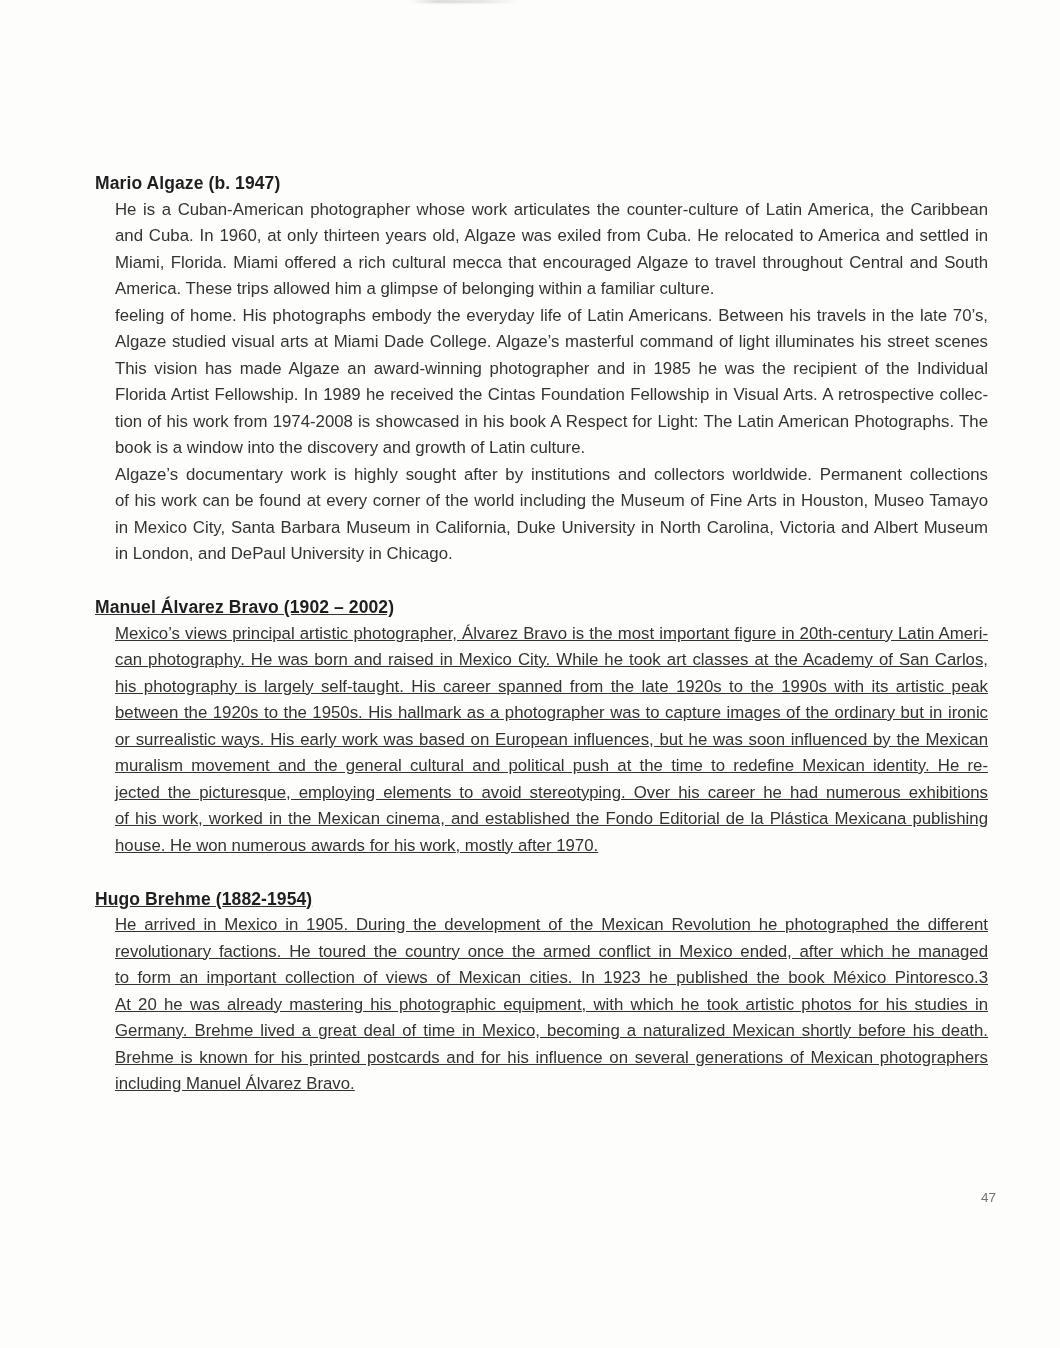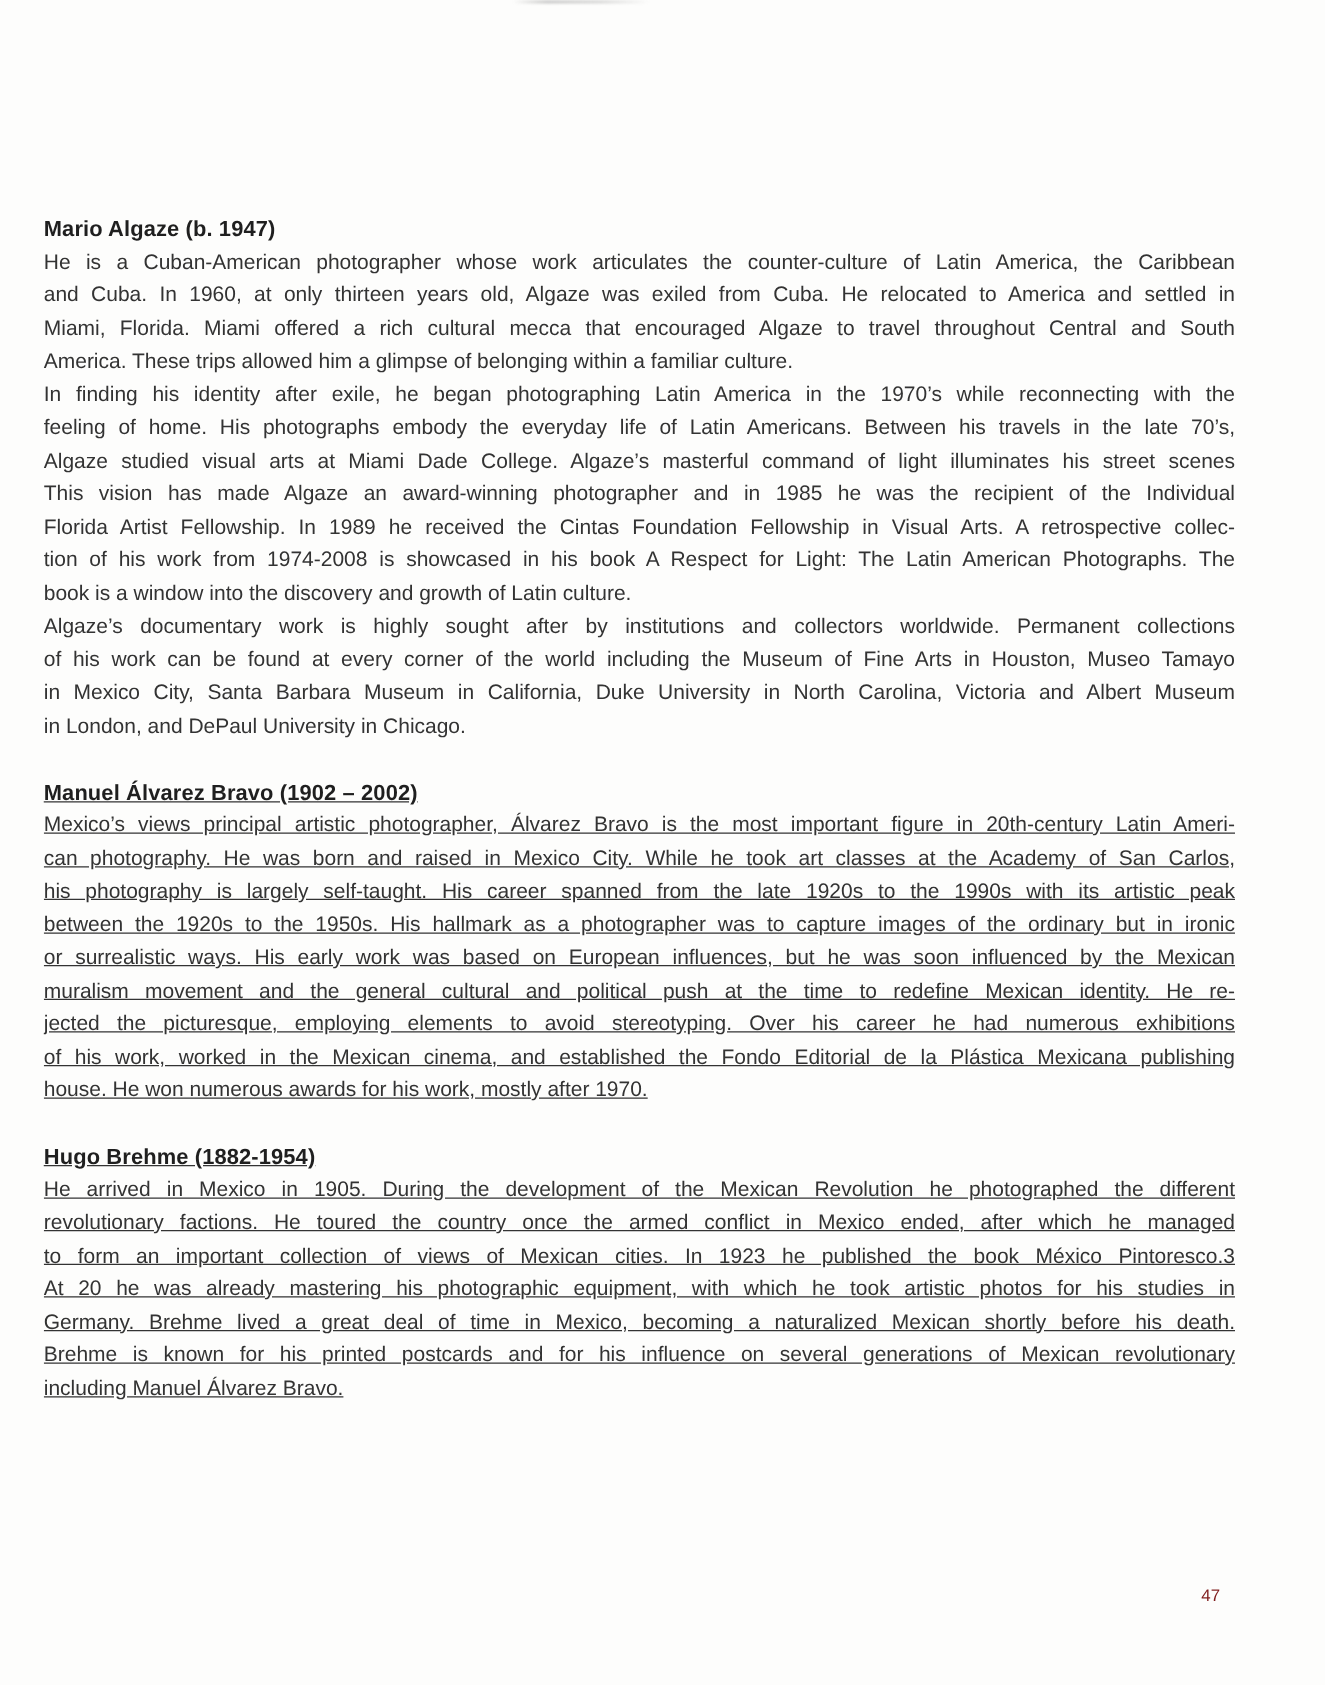--- a/index.html
+++ b/index.html
@@ -1,15 +1,15 @@
 <!DOCTYPE html>
 <html><head>
 <meta charset="utf-8">
 <style>
-  * { box-sizing: border-box; }
+  * { box-sizing: border-box; padding-left: 20px; }
   html, body { margin: 0; padding: 0; background: #ffffff; }
   .page {
     position: relative;
     width: 1060px;
     height: 1348px;
     background: #fdfdfc;
     font-family: "Liberation Sans", sans-serif;
     color: #333333;
     overflow: hidden;
   }
@@ -50,42 +50,41 @@
     height: 26.5px;
     overflow: hidden;
     text-align: justify;
     text-align-last: justify;
     white-space: normal;
   }
   .line.last { text-align-last: left; }
   .page-number {
     position: absolute;
     left: 961px;
-    top: 1268px;
+    top: 1189px;
     font-size: 13.5px;
     line-height: 18px;
-    color: #7f1d1d;
+    color: #737373;
   }
 </style>
 </head>
 <body>
 
 <div class="page">
   <div class="top-smudge"></div>
   <div class="content" id="content">
       <section class="bio">
         <h2 class="heading">Mario Algaze (b. 1947)</h2>
         <div class="para">
           <div class="line">He is a Cuban-American photographer whose work articulates the counter-culture of Latin America, the Caribbean</div>
           <div class="line">and Cuba. In 1960, at only thirteen years old, Algaze was exiled from Cuba. He relocated to America and settled in</div>
           <div class="line">Miami, Florida. Miami offered a rich cultural mecca that encouraged Algaze to travel throughout Central and South</div>
           <div class="line last">America. These trips allowed him a glimpse of belonging within a familiar culture.</div>
         </div>
         <div class="para">
-          <div class="line">In finding his identity after exile, he began photographing Latin America in the 1970’s while reconnecting with the</div>
           <div class="line">feeling of home. His photographs embody the everyday life of Latin Americans. Between his travels in the late 70’s,</div>
           <div class="line">Algaze studied visual arts at Miami Dade College.  Algaze’s masterful command of light illuminates his street scenes</div>
         </div>
         <div class="para">
           <div class="line">This vision has made Algaze an award-winning photographer and in 1985 he was the recipient of the Individual</div>
           <div class="line">Florida Artist Fellowship. In 1989 he received the Cintas Foundation Fellowship in Visual Arts. A retrospective collec-</div>
           <div class="line">tion of his work from 1974-2008 is showcased in his book A Respect for Light: The Latin American Photographs. The</div>
           <div class="line last">book is a window into the discovery and growth of Latin culture.</div>
         </div>
         <div class="para">
@@ -110,19 +109,19 @@
         </div>
       </section>
       <section class="bio">
         <h2 class="heading">Hugo Brehme (1882-1954)</h2>
         <div class="para">
           <div class="line">He arrived in Mexico in 1905. During the development of the Mexican Revolution he photographed the different</div>
           <div class="line">revolutionary factions. He toured the country once the armed conflict in Mexico ended, after which he managed</div>
           <div class="line">to form an important collection of views of Mexican cities. In 1923 he published the book México Pintoresco.3</div>
           <div class="line">At 20 he was already mastering his photographic equipment, with which he took artistic photos for his studies in</div>
           <div class="line">Germany. Brehme lived a great deal of time in Mexico, becoming a naturalized Mexican shortly before his death.</div>
-          <div class="line">Brehme is known for his printed postcards and for his influence on several generations of Mexican revolutionary</div>
+          <div class="line">Brehme is known for his printed postcards and for his influence on several generations of Mexican photographers</div>
           <div class="line last">including Manuel Álvarez Bravo.</div>
         </div>
       </section>
     </div>
   <div class="page-number">47</div>
 </div>
 
 </body></html>

